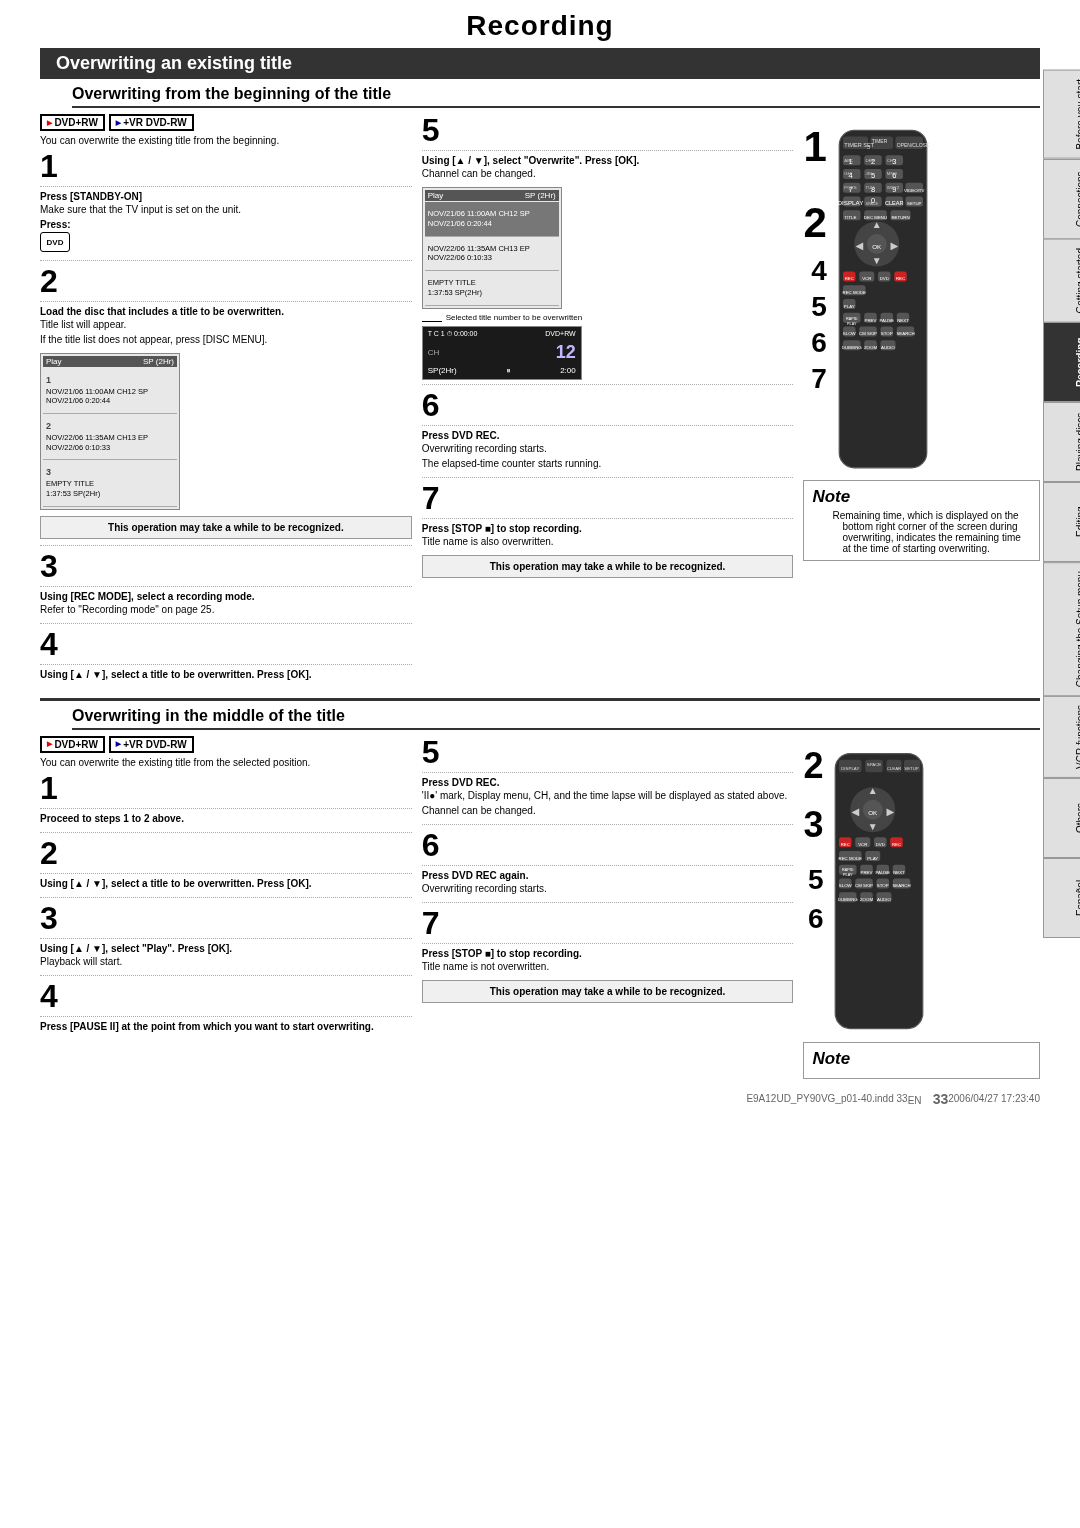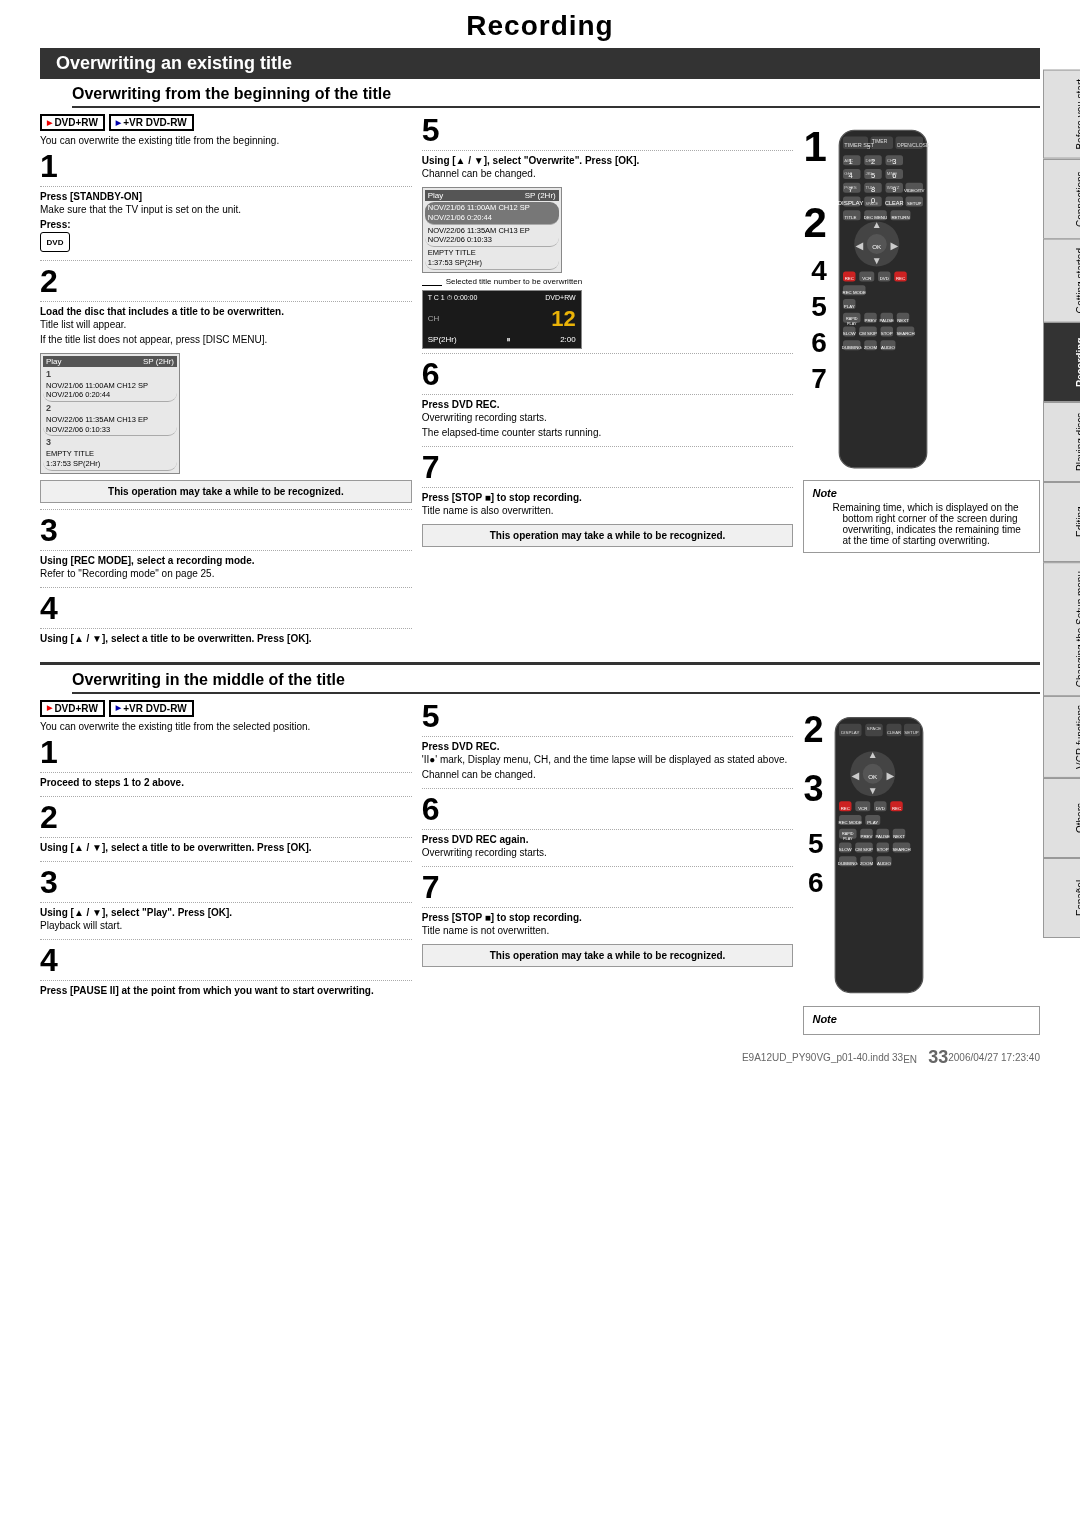--- a/index.html
+++ b/index.html
@@ -95,21 +95,21 @@
     
     .note-box {
       border: 1px solid #999;
       padding: 6px 8px;
       margin: 4px 0;
       font-size: 10px;
     }
     .note-box .note-title {
       font-style: italic;
       font-weight: bold;
-      font-size: 11px;
+      font-size: 17px;
       margin-bottom: 3px;
     }
     
     .title-list {
       border: 1px solid #888;
       background: #e8e8e8;
       font-size: 8px;
       padding: 2px;
       margin: 4px 0;
       width: 140px;
@@ -117,25 +117,24 @@
     .title-list-header {
       display: flex;
       justify-content: space-between;
       background: #555;
       color: #fff;
       padding: 1px 3px;
       font-size: 8px;
       margin-bottom: 1px;
     }
     .title-list-item {
-      padding: 1px 3px;
+      padding: 7px 3px;
       border-bottom: 1px solid #aaa;
       font-size: 7.5px;
       line-height: 1.3;
-      border-radius: 9px;
     }
     .title-list-item.selected { background: #777; color: #fff; }
     .title-list-num {
       font-size: 9px;
       font-weight: bold;
       color: #444;
     }
     
     .channel-display {
       border: 1px solid #888;
@@ -161,21 +160,21 @@
     
     .page-footer {
       display: flex;
       justify-content: flex-end;
       align-items: center;
       padding-top: 8px;
       font-size: 10px;
       color: #666;
     }
     .page-number {
-      font-size: 18px;
+      font-size: 14px;
       font-weight: bold;
     }
     
     .right-tabs {
       position: absolute;
       right: -78px;
       top: 60px;
       display: flex;
       flex-direction: column;
       gap: 0;
@@ -372,21 +371,21 @@
             <span class="annotation">Selected title number to be overwritten</span>
           </div>
 
           <div class="channel-display">
             <div class="channel-row">
               <span style="font-size:7px;">T  C 1  ⏱ 0:00:00</span>
               <span style="font-size:7px;">DVD+RW</span>
             </div>
             <div class="channel-row" style="margin-top:4px;">
               <span style="font-size:8px; color:#aaa;">CH</span>
-              <span style="font-size:22px; font-weight:bold; color:#eab308;">12</span>
+              <span style="font-size:18px; font-weight:bold; color:#c4b5fd;">12</span>
             </div>
             <div class="channel-bottom">
               <span>SP(2Hr)</span>
               <span>⏸</span>
               <span>2:00</span>
             </div>
           </div>
 
           <div class="step-sep"></div>
 

